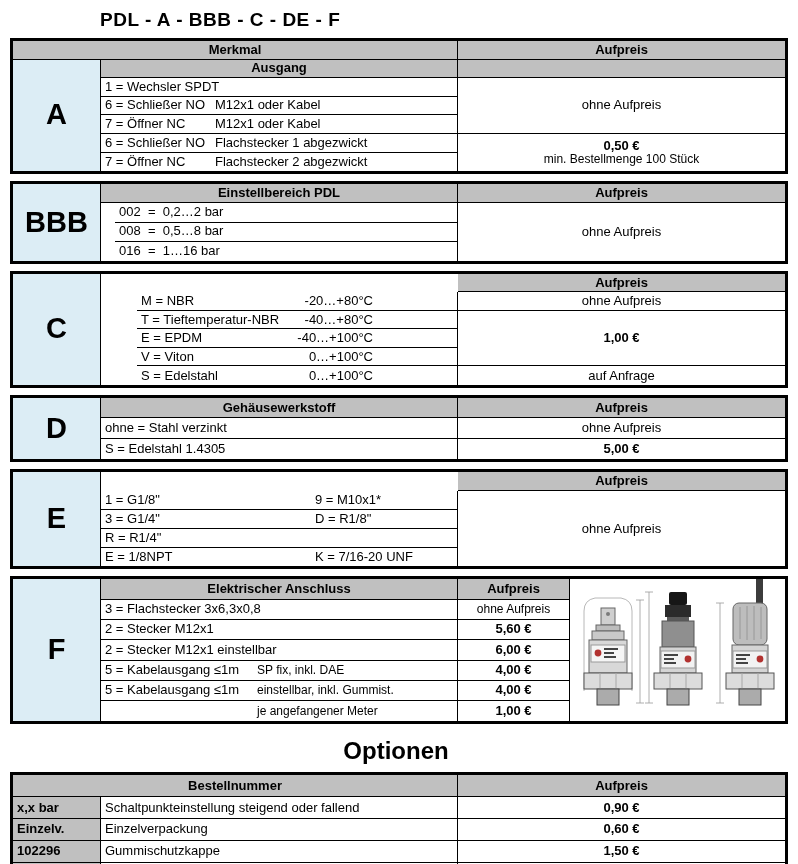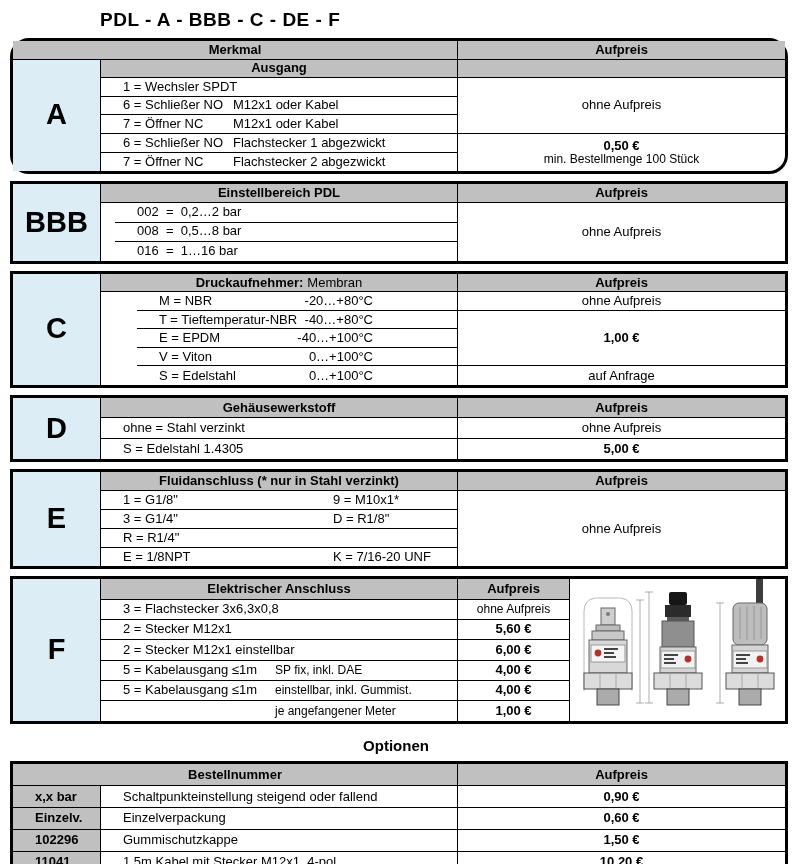--- a/index.html
+++ b/index.html
@@ -1,43 +1,43 @@
 <!DOCTYPE html>
 <html><head>
 <meta charset="utf-8">
 <style>
   html,body{margin:0;padding:0;background:#fff;}
   body{width:798px;height:864px;font-family:"Liberation Sans",sans-serif;color:#000;position:relative;overflow:hidden;}
   .title{font-size:19px;font-weight:bold;margin:9px 0 7px 100px;letter-spacing:.5px;}
   .tbl{display:grid;border:3px solid #000;margin:0 0 7px 10px;width:772px;background:#fff;}
-  .t1{grid-template-columns:88px 357px 327px;grid-auto-rows:18.6px;border-radius:19px;}
+  .t1{grid-template-columns:88px 357px 327px;grid-auto-rows:18.6px;}
   .t2{grid-template-columns:88px 357px 327px;grid-auto-rows:19.2px;}
   .t3{grid-template-columns:88px 357px 327px;grid-auto-rows:18.5px;}
   .t4{grid-template-columns:88px 357px 327px;grid-auto-rows:20.5px;}
   .t5{grid-template-columns:88px 357px 327px;grid-auto-rows:18.8px;}
   .t6{grid-template-columns:88px 357px 112px 215px;grid-auto-rows:20.3px;}
   .t7{grid-template-columns:88px 357px 327px;grid-auto-rows:21.8px;}
   .cell{border-right:1px solid #000;border-bottom:1px solid #000;display:flex;align-items:center;font-size:13px;overflow:hidden;line-height:1.1;}
   .hdr{background:#c0c0c0;font-weight:bold;justify-content:center;}
   .code{background:#c0c0c0;font-weight:bold;}
   .letter{background:#dcedf5;font-weight:bold;font-size:29px;justify-content:center;border-right:1px solid #000;}
-  .lbl{padding-left:22px;}
+  .lbl{padding-left:4px;}
   .ctr{justify-content:center;text-align:center;}
   .b{font-weight:bold;}
   .sm{font-size:12px;}
   .nbr{border-right:none;}
   .nbb{border-bottom:none;}
   .pre{white-space:pre;margin-left:14px;}
   .w110{display:inline-block;width:110px;flex:none;}
   .w152{display:inline-block;width:152px;flex:none;}
   .w210{display:inline-block;width:210px;flex:none;}
   .tempcell{padding-right:84px;margin-left:36px;}
   .temp{margin-left:auto;text-align:right;}
   .twoline{flex-direction:column;justify-content:center;}
-  .opt-heading{width:772px;margin:13px 0 7px 10px;text-align:center;font-size:15px;font-weight:bold;}
+  .opt-heading{width:772px;margin:13px 0 7px 10px;text-align:center;font-size:24px;font-weight:bold;}
   .imgcell{justify-content:center;align-items:flex-start;background:#fff;}
 </style>
 </head>
 <body>
 
 <div class="title">PDL - A - BBB - C - DE - F</div>
 
 <div class="tbl t1">
   <div class="cell hdr" style="grid-column:1/3;grid-row:1">Merkmal</div>
   <div class="cell hdr nbr" style="grid-column:3;grid-row:1">Aufpreis</div>
@@ -78,24 +78,20 @@
   <div class="cell letter nbb" style="grid-column:1;grid-row:1/5">BBB</div>
   <div class="cell hdr nbr" style="grid-column:3;grid-row:1">Aufpreis</div>
   <div class="cell lbl pre" style="grid-column:2;grid-row:2">002  =  0,2…2 bar</div>
   <div class="cell lbl pre" style="grid-column:2;grid-row:3">008  =  0,5…8 bar</div>
   <div class="cell lbl pre nbb" style="grid-column:2;grid-row:4">016  =  1…16 bar</div>
   <div class="cell ctr nbr nbb" style="grid-column:3;grid-row:2/5">ohne Aufpreis</div>
 </div>
 
 <div class="tbl t3">
   <div class="cell letter nbb" style="grid-column:1;grid-row:1/7">C</div>
-  <div class="cell hdr" style="grid-column:2;grid-row:1">
-      <span style="padding-right:4px">Druckaufnehmer:</span>
-      <span style="font-weight:normal">Membran</span>
-    </div>
   <div class="cell hdr nbr" style="grid-column:3;grid-row:1">Aufpreis</div>
 
   <div class="cell lbl tempcell" style="grid-column:2;grid-row:2">
       <span>M = NBR</span>
       <span class="temp">-20…+80°C</span>
     </div>
   <div class="cell ctr nbr" style="grid-column:3;grid-row:2">ohne Aufpreis</div>
 
   <div class="cell lbl tempcell" style="grid-column:2;grid-row:3">
       <span>T = Tieftemperatur-NBR</span>
@@ -123,21 +119,20 @@
   <div class="cell hdr" style="grid-column:2;grid-row:1">Gehäusewerkstoff</div>
   <div class="cell hdr nbr" style="grid-column:3;grid-row:1">Aufpreis</div>
   <div class="cell lbl" style="grid-column:2;grid-row:2">ohne = Stahl verzinkt</div>
   <div class="cell ctr nbr" style="grid-column:3;grid-row:2">ohne Aufpreis</div>
   <div class="cell lbl nbb" style="grid-column:2;grid-row:3">S = Edelstahl 1.4305</div>
   <div class="cell ctr nbr nbb b" style="grid-column:3;grid-row:3">5,00 €</div>
 </div>
 
 <div class="tbl t5">
   <div class="cell letter nbb" style="grid-column:1;grid-row:1/6">E</div>
-  <div class="cell hdr" style="grid-column:2;grid-row:1">Fluidanschluss (* nur in Stahl verzinkt)</div>
   <div class="cell hdr nbr" style="grid-column:3;grid-row:1">Aufpreis</div>
   <div class="cell lbl" style="grid-column:2;grid-row:2">
       <span class="w210">1 = G1/8"</span>
       <span>9 = M10x1*</span>
     </div>
   <div class="cell lbl" style="grid-column:2;grid-row:3">
       <span class="w210">3 = G1/4"</span>
       <span>D = R1/8"</span>
     </div>
   <div class="cell lbl" style="grid-column:2;grid-row:4">

